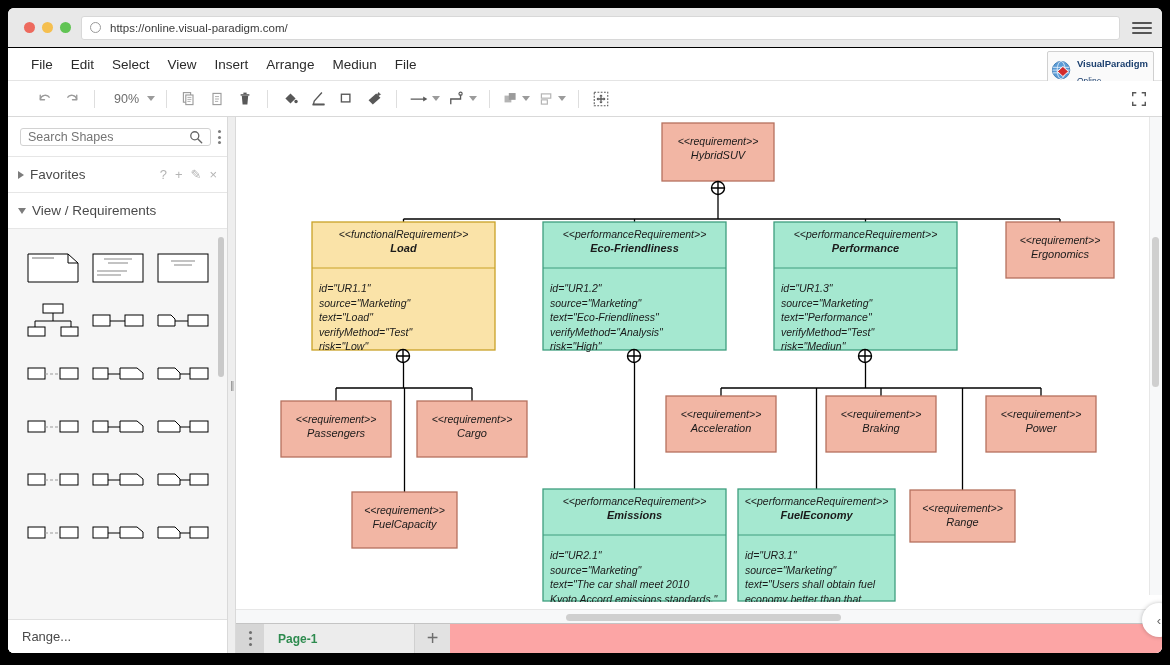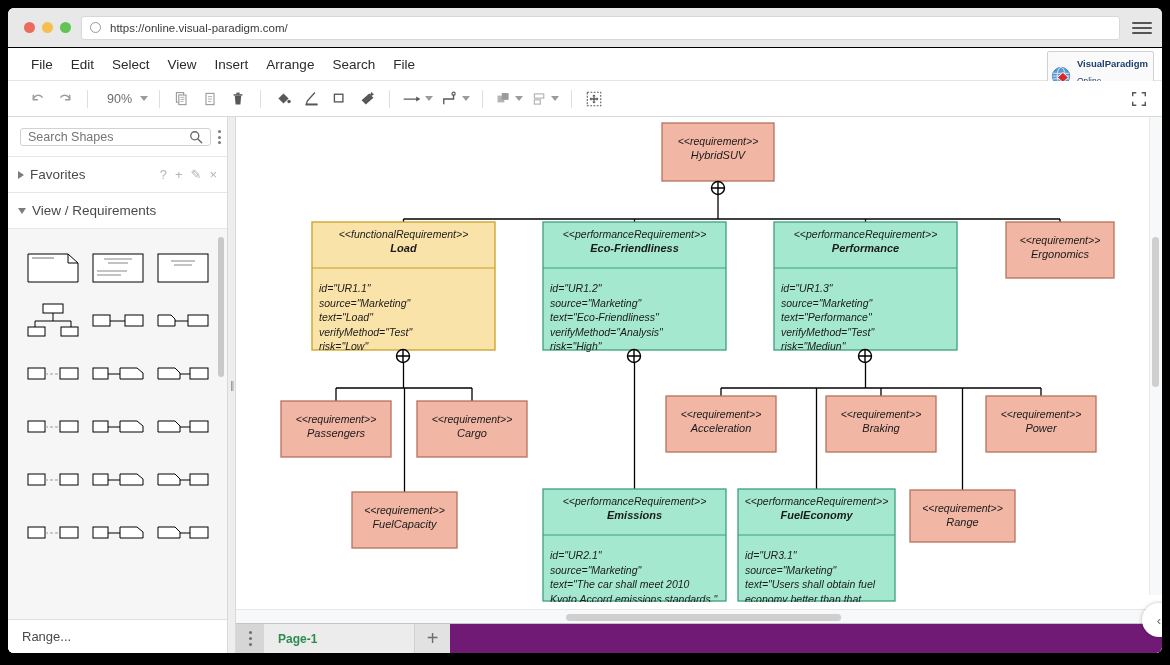--- a/index.html
+++ b/index.html
@@ -49,33 +49,33 @@
     height: 33px; flex: 0 0 33px; background: #fff;
     display: flex; align-items: center; padding-left: 14px;
     border-bottom: 1px solid #e4e4e4; position: relative;
   }
   .menu-item {
     font-size: 13.5px; color: #2b2b2b;
     padding: 4px 9px; cursor: pointer; border-radius: 2px;
   }
   .vp-logo {
     position: absolute; right: 8px; top: 3px;
-    display: flex; align-items: flex-end; gap: 4px;
+    display: flex; align-items: center; gap: 4px;
     border: 1px solid #d0d0d0; background: #fafafa;
     padding: 2px 5px 2px 3px; border-radius: 2px;
   }
   .vp-globe { position: relative; width: 22px; height: 22px; flex: 0 0 auto; }
   .vp-text { line-height: 1.05; }
   .vp-l1 { font-size: 9.5px; font-weight: bold; color: #1b3f6e; white-space: nowrap; }
   .vp-l2 { font-size: 8.5px; color: #1b3f6e; }
 
   
   .toolbar {
     height: 36px; flex: 0 0 36px; background: #fff;
-    display: flex; align-items: center; padding: 0 16px;
+    display: flex; align-items: center; padding: 0 23px;
     border-bottom: 1px solid #d9d9d9; gap: 2px; position: relative;
   }
   .tb-btn {
     width: 26px; height: 26px; display: flex;
     align-items: center; justify-content: center;
     cursor: pointer; border-radius: 3px; color: #9b9b9b;
   }
   .tb-btn.dark { color: #585858; }
   .tb-sep { width: 1px; height: 18px; background: #dedede; margin: 0 7px; }
   .zoom-box { display: flex; align-items: center; cursor: pointer; padding: 0 2px; }
@@ -160,21 +160,21 @@
     position: absolute; right: 0; top: 0; width: 13px; bottom: 14px;
     background: #f7f8f9; border-left: 1px solid #e7e7e7;
   }
   .vscroll-thumb {
     position: absolute; right: 3px; top: 120px; width: 7px; height: 150px;
     background: #cfcfcf; border-radius: 4px; cursor: pointer;
   }
 
   
   .page-bar {
-    height: 30px; flex: 0 0 30px; background: #701a75;
+    height: 30px; flex: 0 0 30px; background: #fca5a5;
     display: flex; align-items: stretch; border-top: 1px solid #c4c4c4;
   }
   .pb-kebab {
     width: 28px; display: flex; flex-direction: column; gap: 3px;
     align-items: center; justify-content: center; cursor: pointer; background: #d6d6d6;
   }
   .pb-kebab i { width: 3px; height: 3px; background: #6e6e6e; border-radius: 50%; display: block; }
   .page-tab {
     min-width: 150px; background: #ececec; display: flex; align-items: center;
     padding: 0 14px; font-size: 12px; font-weight: bold; color: #2e8b4f; cursor: pointer;
@@ -214,21 +214,21 @@
     </div>
   </div>
 
   <div class="menu-bar">
     <div class="menu-item">File</div>
     <div class="menu-item">Edit</div>
     <div class="menu-item">Select</div>
     <div class="menu-item">View</div>
     <div class="menu-item">Insert</div>
     <div class="menu-item">Arrange</div>
-    <div class="menu-item">Search</div>
+    <div class="menu-item">Mediun</div>
     <div class="menu-item">File</div>
 
     <div class="vp-logo">
       <svg class="vp-globe" viewBox="0 0 24 24">
         <circle cx="11" cy="11" r="9.5" fill="#5b9bd5" stroke="#3f7cb5" stroke-width="1"></circle>
         <ellipse cx="11" cy="11" rx="4.3" ry="9.5" fill="none" stroke="#e8f2fb" stroke-width="0.9"></ellipse>
         <path d="M2 8 h18 M2 14 h18 M1.5 11 h19" stroke="#e8f2fb" stroke-width="0.9" fill="none"></path>
         <path d="M13 7 L19 12.5 L13 18 L7 12.5 Z" fill="#d32b2b" stroke="#fff" stroke-width="1"></path>
       </svg>
       <span class="vp-text">

